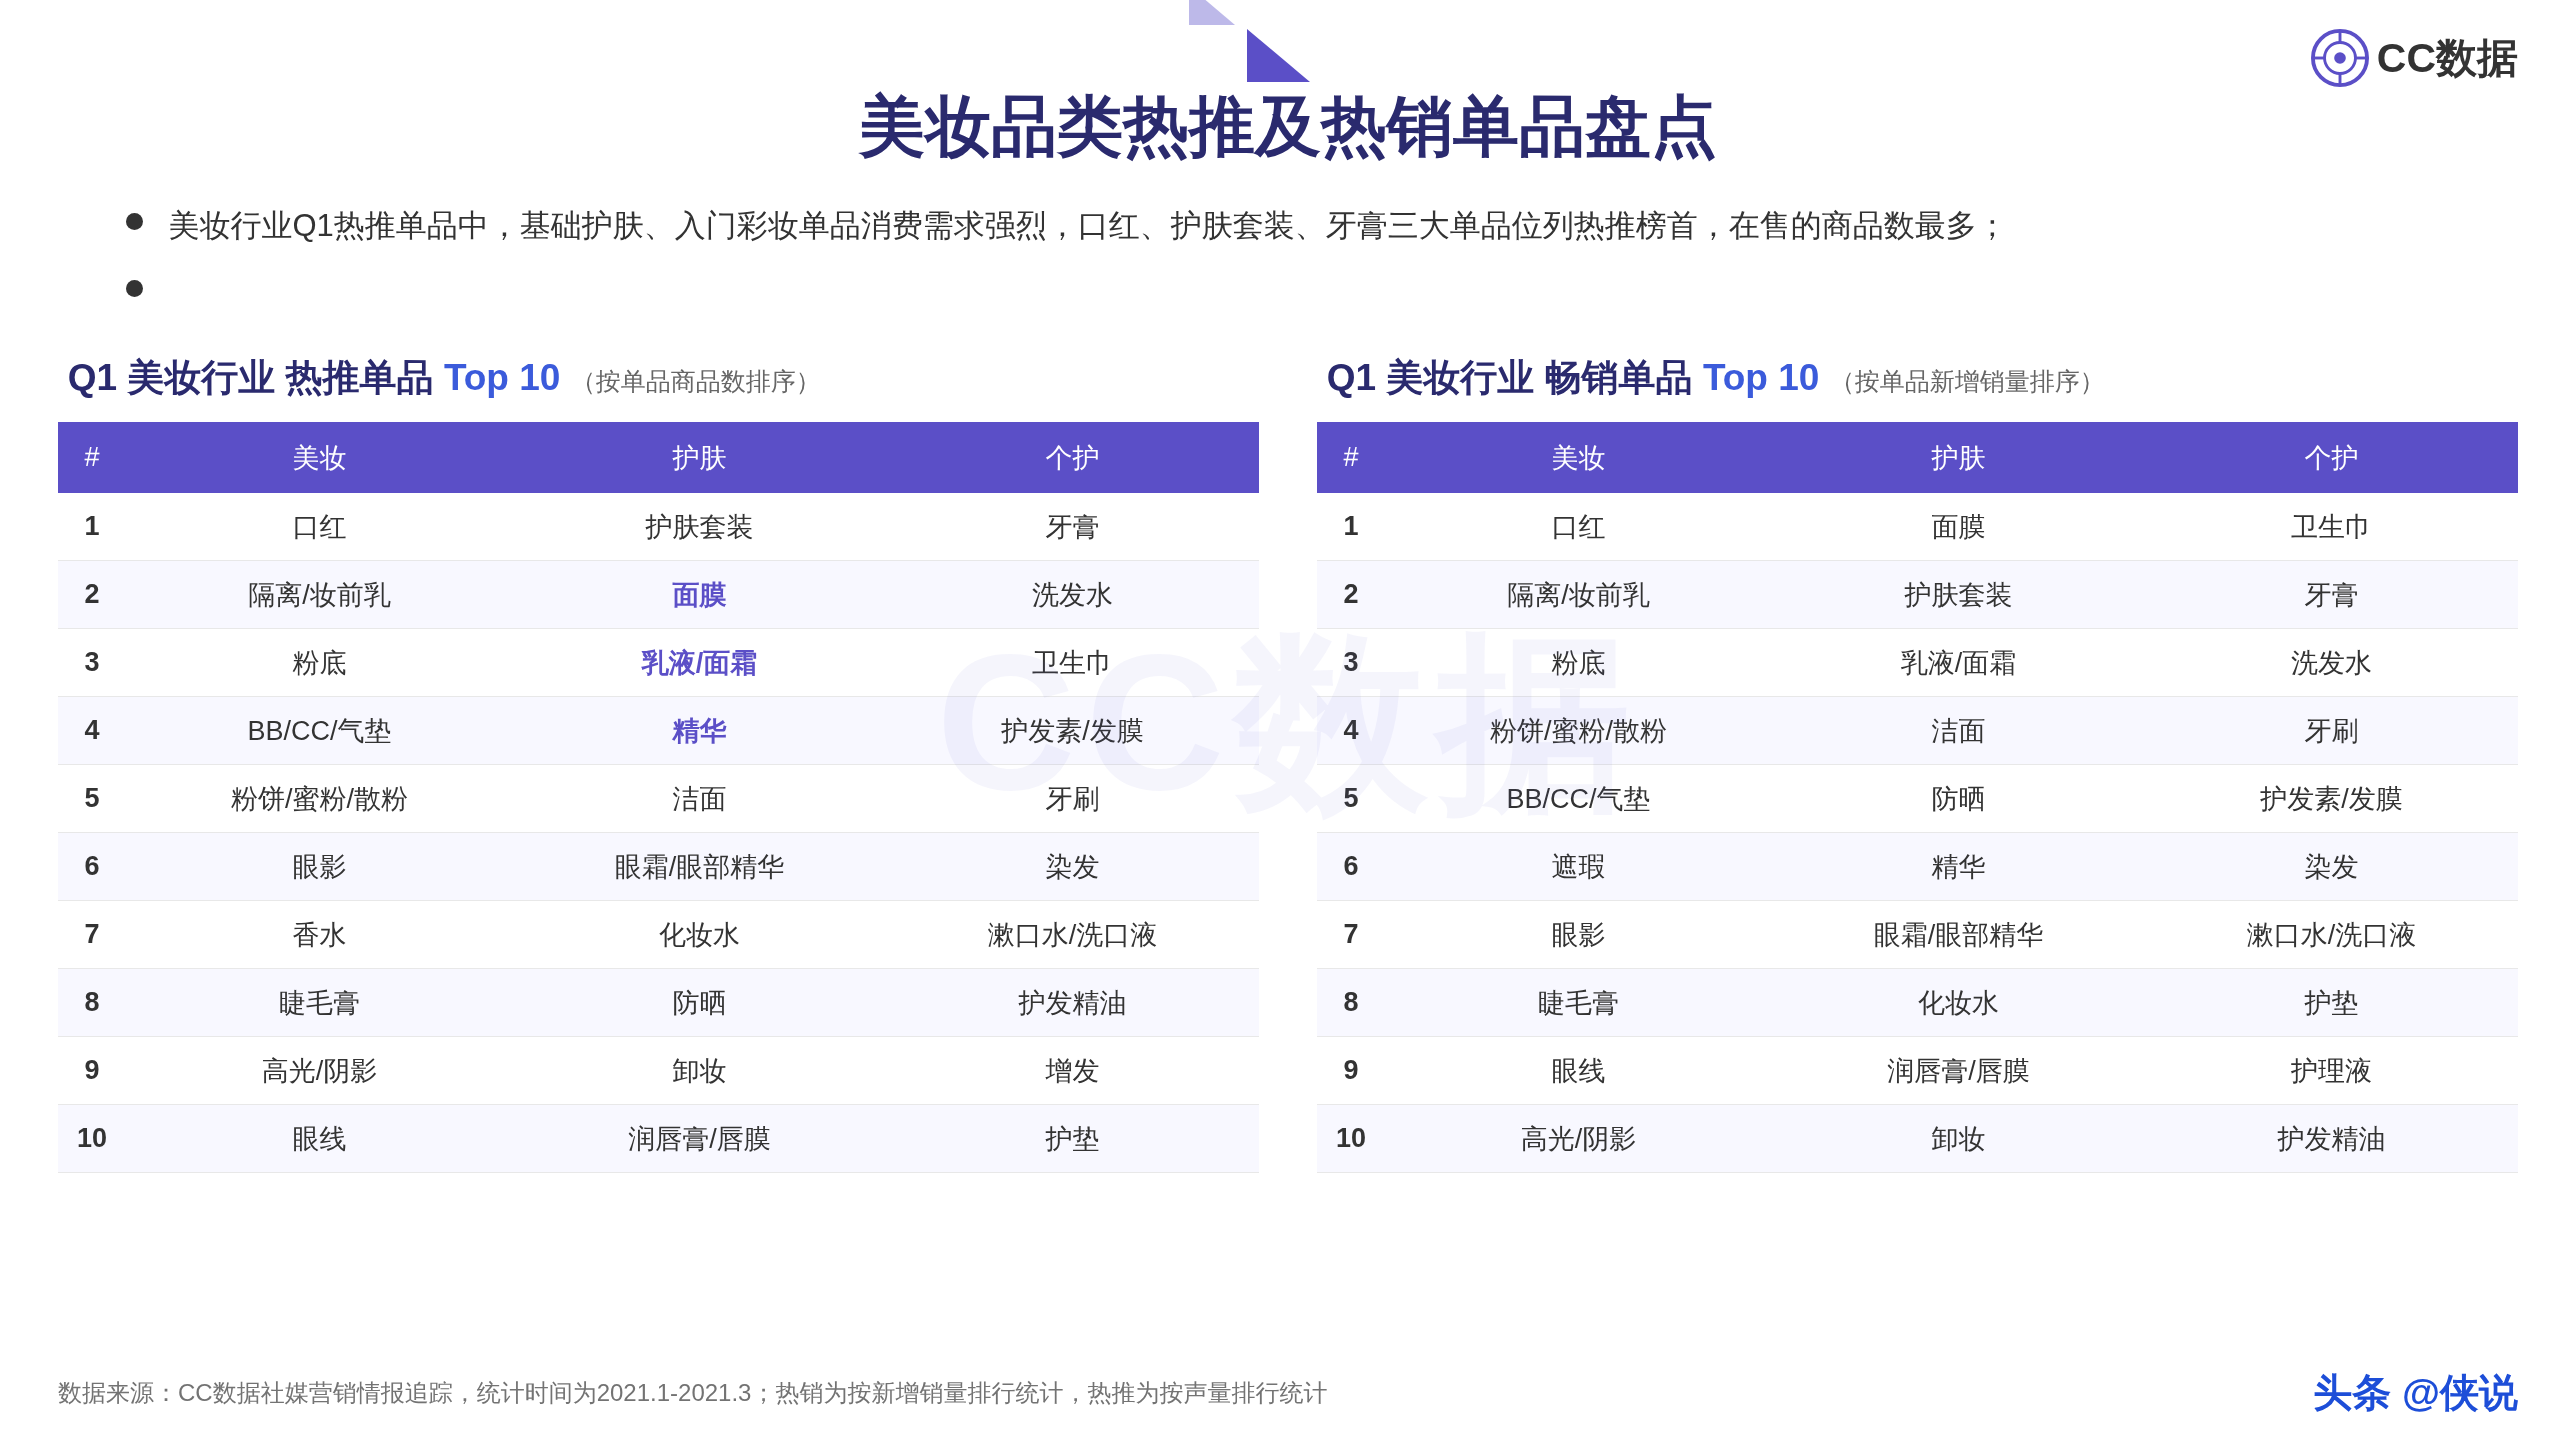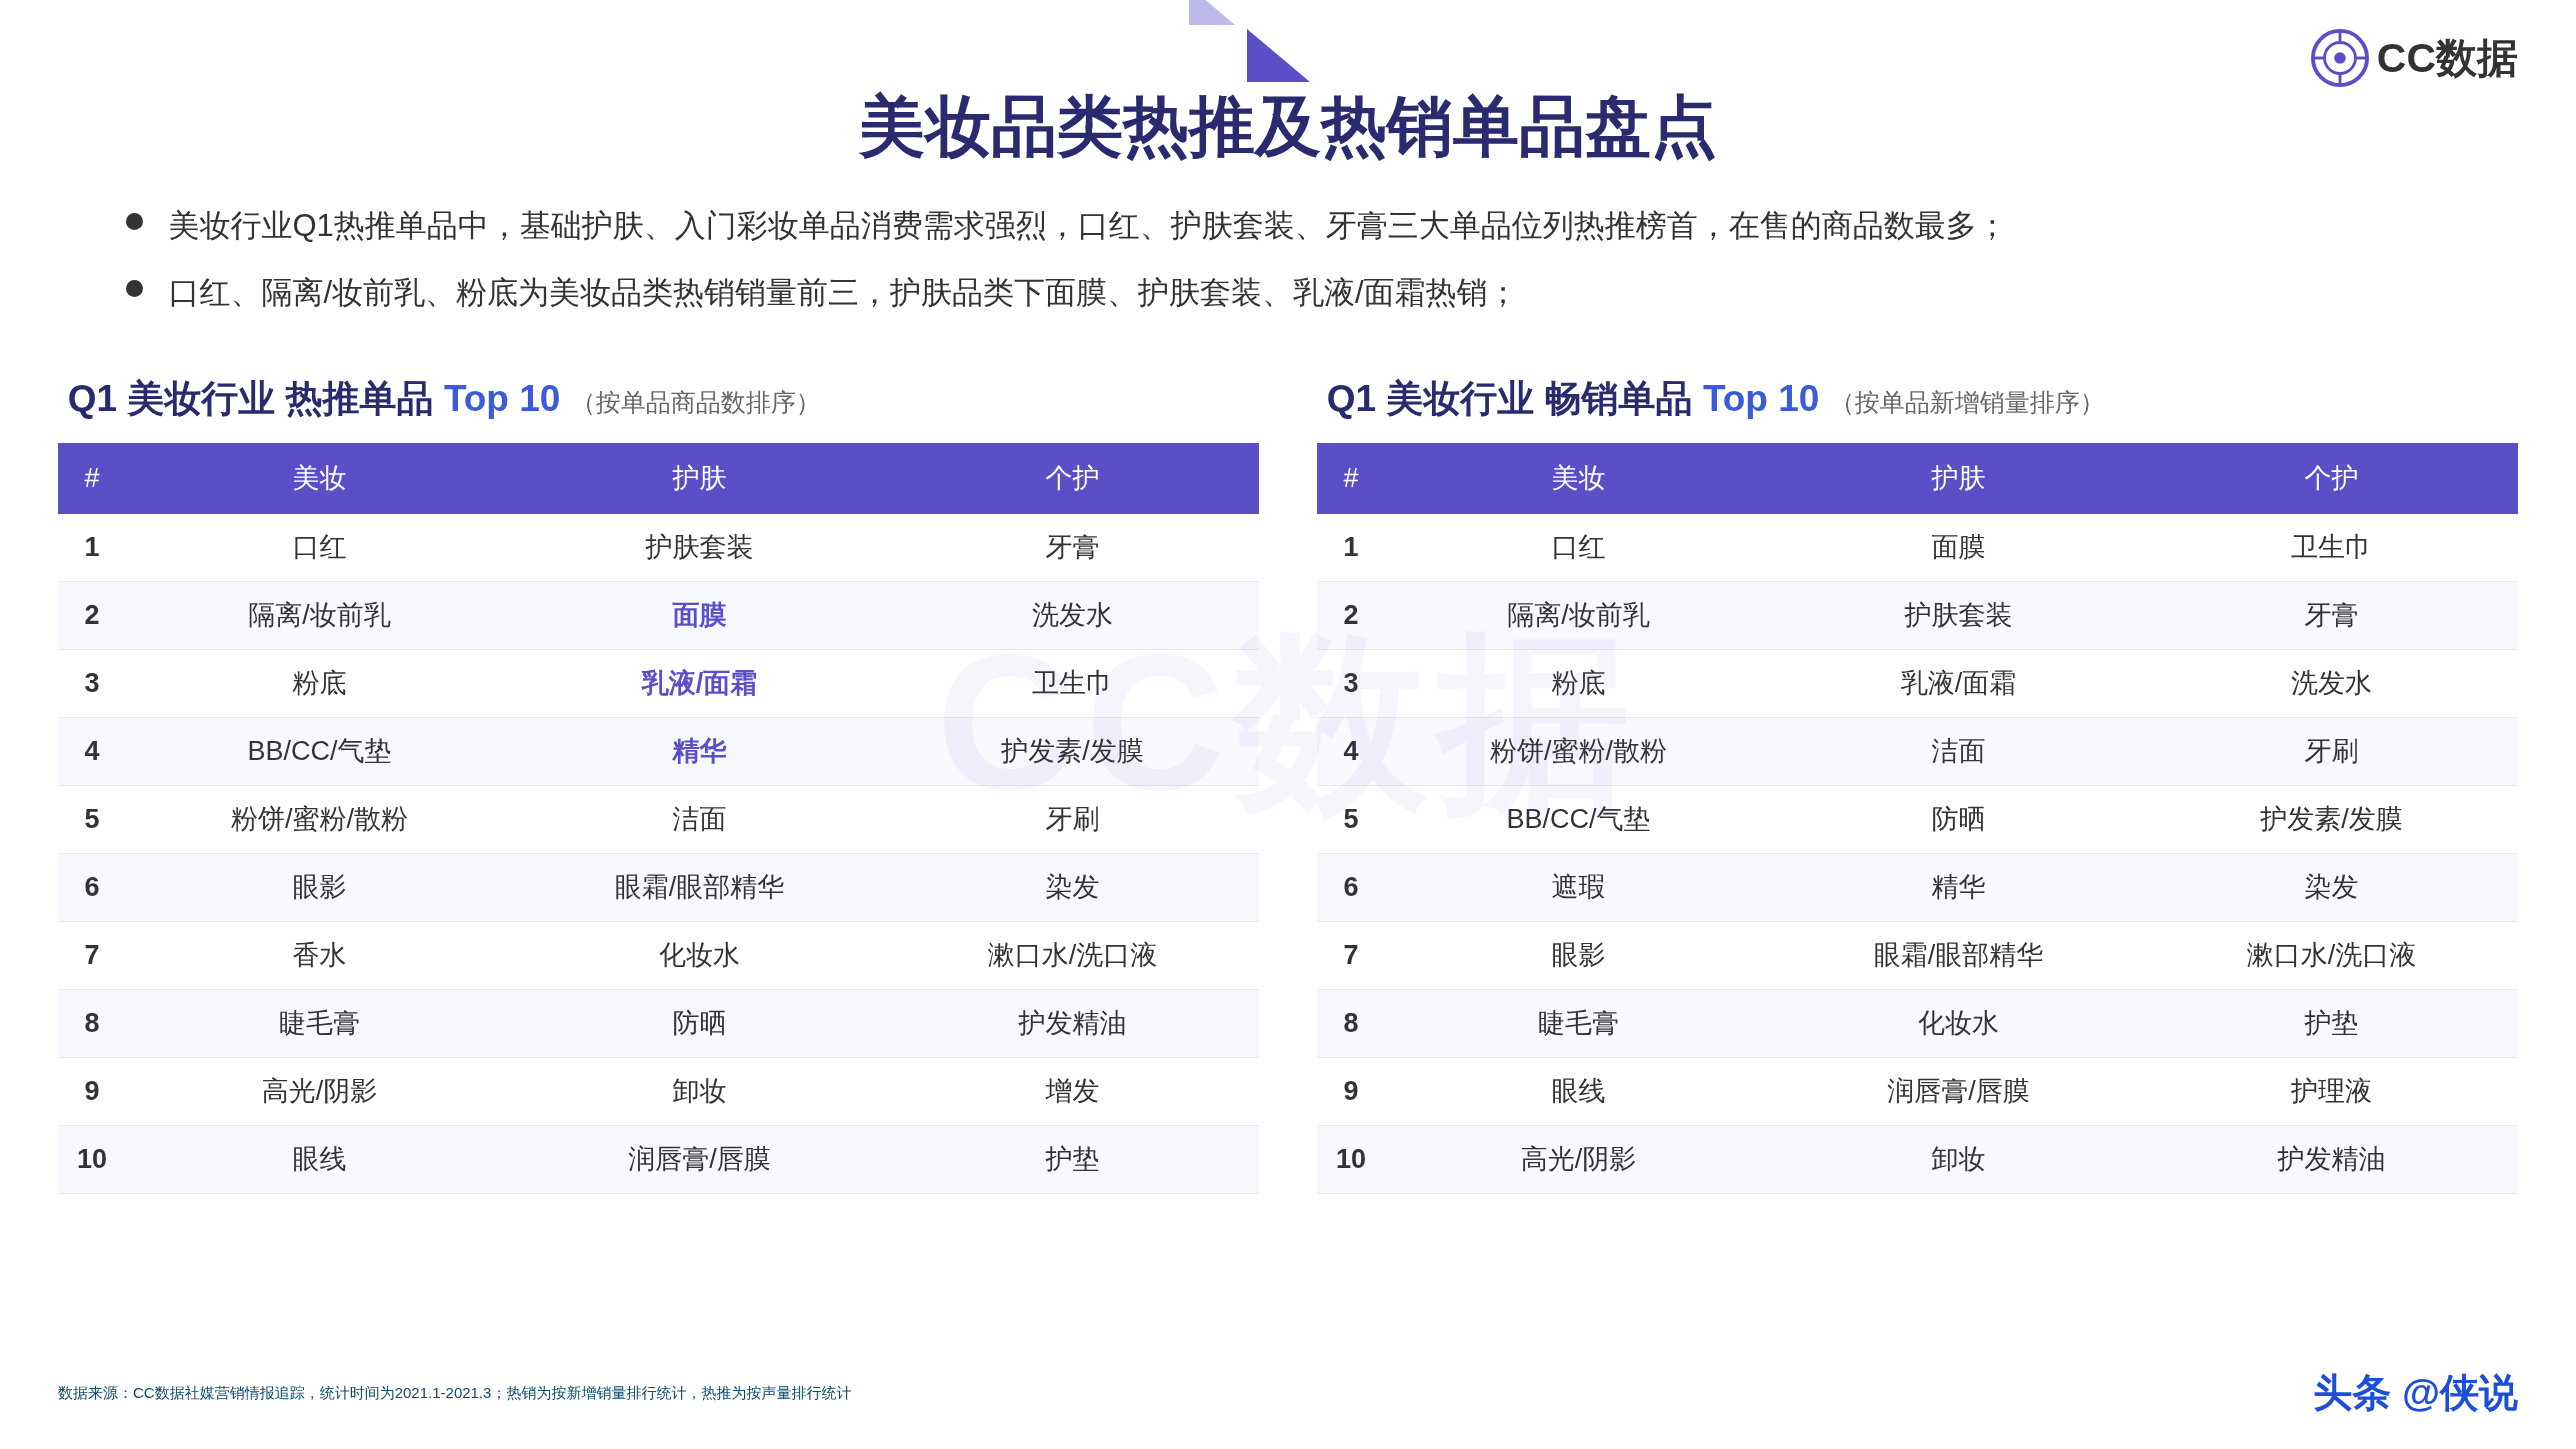--- a/index.html
+++ b/index.html
@@ -138,22 +138,22 @@
     .footer {
       position: absolute;
       bottom: 29px;
       left: 58px;
       right: 58px;
       display: flex;
       justify-content: space-between;
       align-items: center;
     }
     .footer-text {
-      font-size: 15px;
-      color: #0c4a6e;
+      font-size: 24px;
+      color: #737373;
     }
     .footer-logo {
       font-size: 39px;
       color: #1d4ed8;
       font-weight: bold;
     }
 
     
     .title-wrapper {
       display: flex;
@@ -207,21 +207,20 @@
   <h1 class="page-title">美妆品类热推及热销单品盘点</h1>
 </div>
 
 <div class="bullets">
   <div class="bullet-item">
     <span class="bullet-dot"></span>
     <span>美妆行业Q1热推单品中，基础护肤、入门彩妆单品消费需求强烈，口红、护肤套装、牙膏三大单品位列热推榜首，在售的商品数最多；</span>
   </div>
   <div class="bullet-item">
     <span class="bullet-dot"></span>
-    <span>口红、隔离/妆前乳、粉底为美妆品类热销销量前三，护肤品类下面膜、护肤套装、乳液/面霜热销；</span>
   </div>
 </div>
 
 <div class="tables-section">
 
   <div class="table-container">
     <div class="table-title">
       <span>Q1 美妆行业 热推单品 <span class="top-highlight">Top 10</span></span>
       <span class="subtitle">（按单品商品数排序）</span>
     </div>

